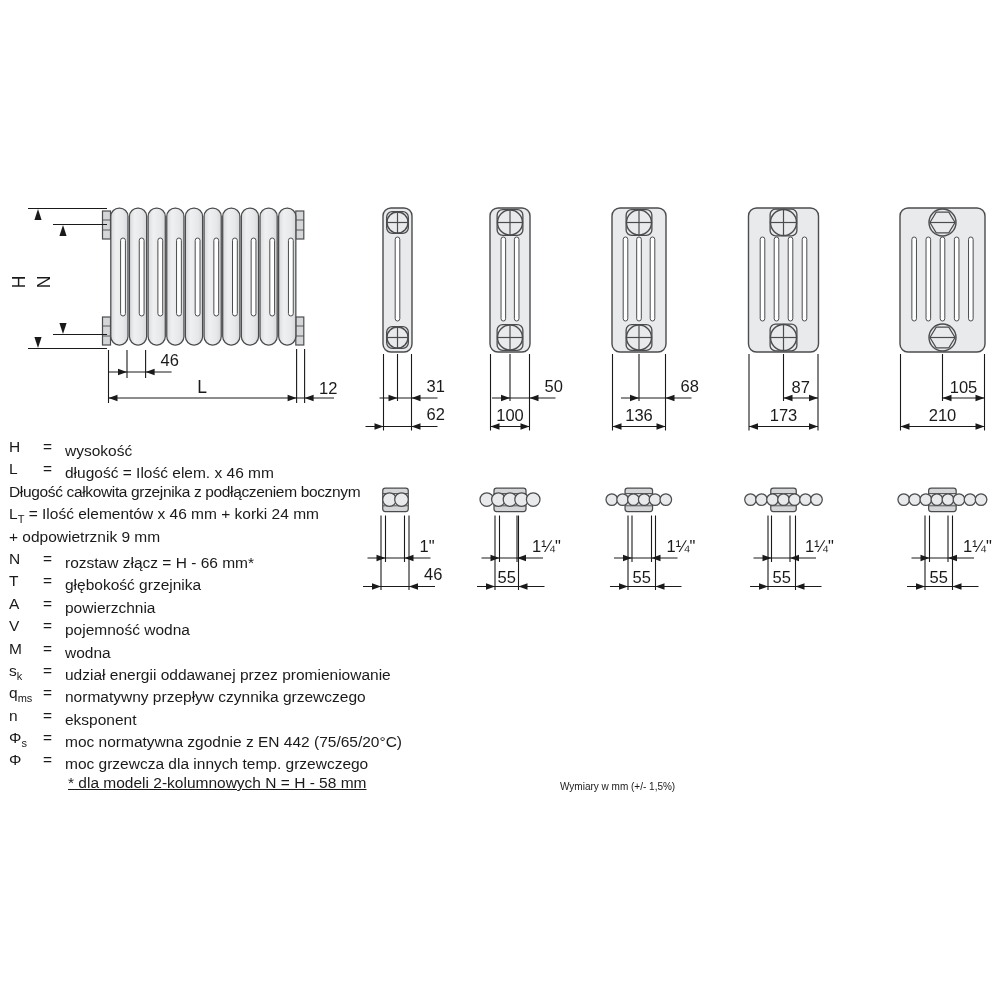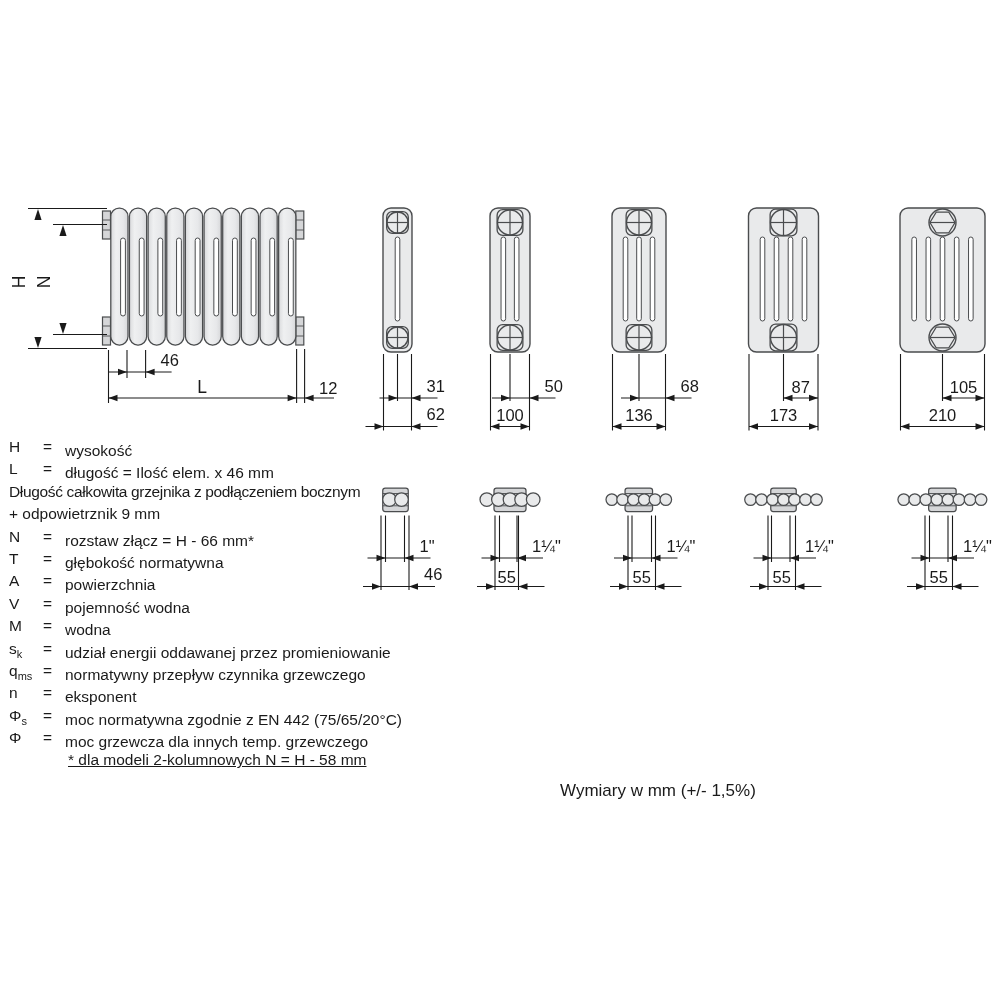--- a/index.html
+++ b/index.html
@@ -8,21 +8,21 @@
   #drawing{position:absolute;left:0;top:0;}
   #legend{position:absolute;left:9px;top:436px;width:480px;font-size:15.5px;line-height:22.4px;color:#1a1a1a;}
   .lrow{position:relative;height:22.4px;white-space:nowrap;}
   .lrow .sym{position:absolute;left:0;top:0;}
   .lrow .eq{position:absolute;left:34px;top:0;}
   .lrow .txt{position:absolute;left:56px;top:4px;}
   .lrow.plain .ptxt{position:absolute;left:0;top:0;}
   .lrow.note .ntxt{position:absolute;left:59px;top:0;text-decoration:underline;}
   .lrow.tight{letter-spacing:-0.35px;}
   sub{font-size:11px;line-height:0;}
-  #footnote{position:absolute;left:560px;top:781px;font-size:17px;color:#1a1a1a;}
+  #footnote{position:absolute;left:560px;top:781px;font-size:10px;color:#1a1a1a;}
 </style>
 </head>
 <body>
 
 <div id="page">
   <svg id="drawing" width="1000" height="1000" viewBox="0 0 1000 1000">
       <defs>
         <linearGradient id="tubeGrad" x1="0" y1="0" x2="1" y2="0">
           <stop offset="0%" stop-color="#d9dadc"></stop>
           <stop offset="30%" stop-color="#eff0f1"></stop>
@@ -339,31 +339,34 @@
       </div>
       <div class="lrow def">
         <span class="sym"><span>L</span></span>
         <span class="eq">=</span>
         <span class="txt">długość = Ilość elem. x 46 mm</span>
       </div>
       <div class="lrow plain tight">
         <span class="ptxt">Długość całkowita grzejnika z podłączeniem bocznym</span>
       </div>
       <div class="lrow plain">
+        <span class="ptxt"><span>L</span><sub>T</sub> = Ilość elementów x 46 mm + korki 24 mm</span>
+      </div>
+      <div class="lrow plain">
         <span class="ptxt">+ odpowietrznik 9 mm</span>
       </div>
       <div class="lrow def">
         <span class="sym"><span>N</span></span>
         <span class="eq">=</span>
         <span class="txt">rozstaw złącz = H - 66 mm*</span>
       </div>
       <div class="lrow def">
         <span class="sym"><span>T</span></span>
         <span class="eq">=</span>
-        <span class="txt">głębokość normatywna</span>
+        <span class="txt">głębokość grzejnika</span>
       </div>
       <div class="lrow def">
         <span class="sym"><span>A</span></span>
         <span class="eq">=</span>
         <span class="txt">powierzchnia</span>
       </div>
       <div class="lrow def">
         <span class="sym"><span>V</span></span>
         <span class="eq">=</span>
         <span class="txt">pojemność wodna</span>

